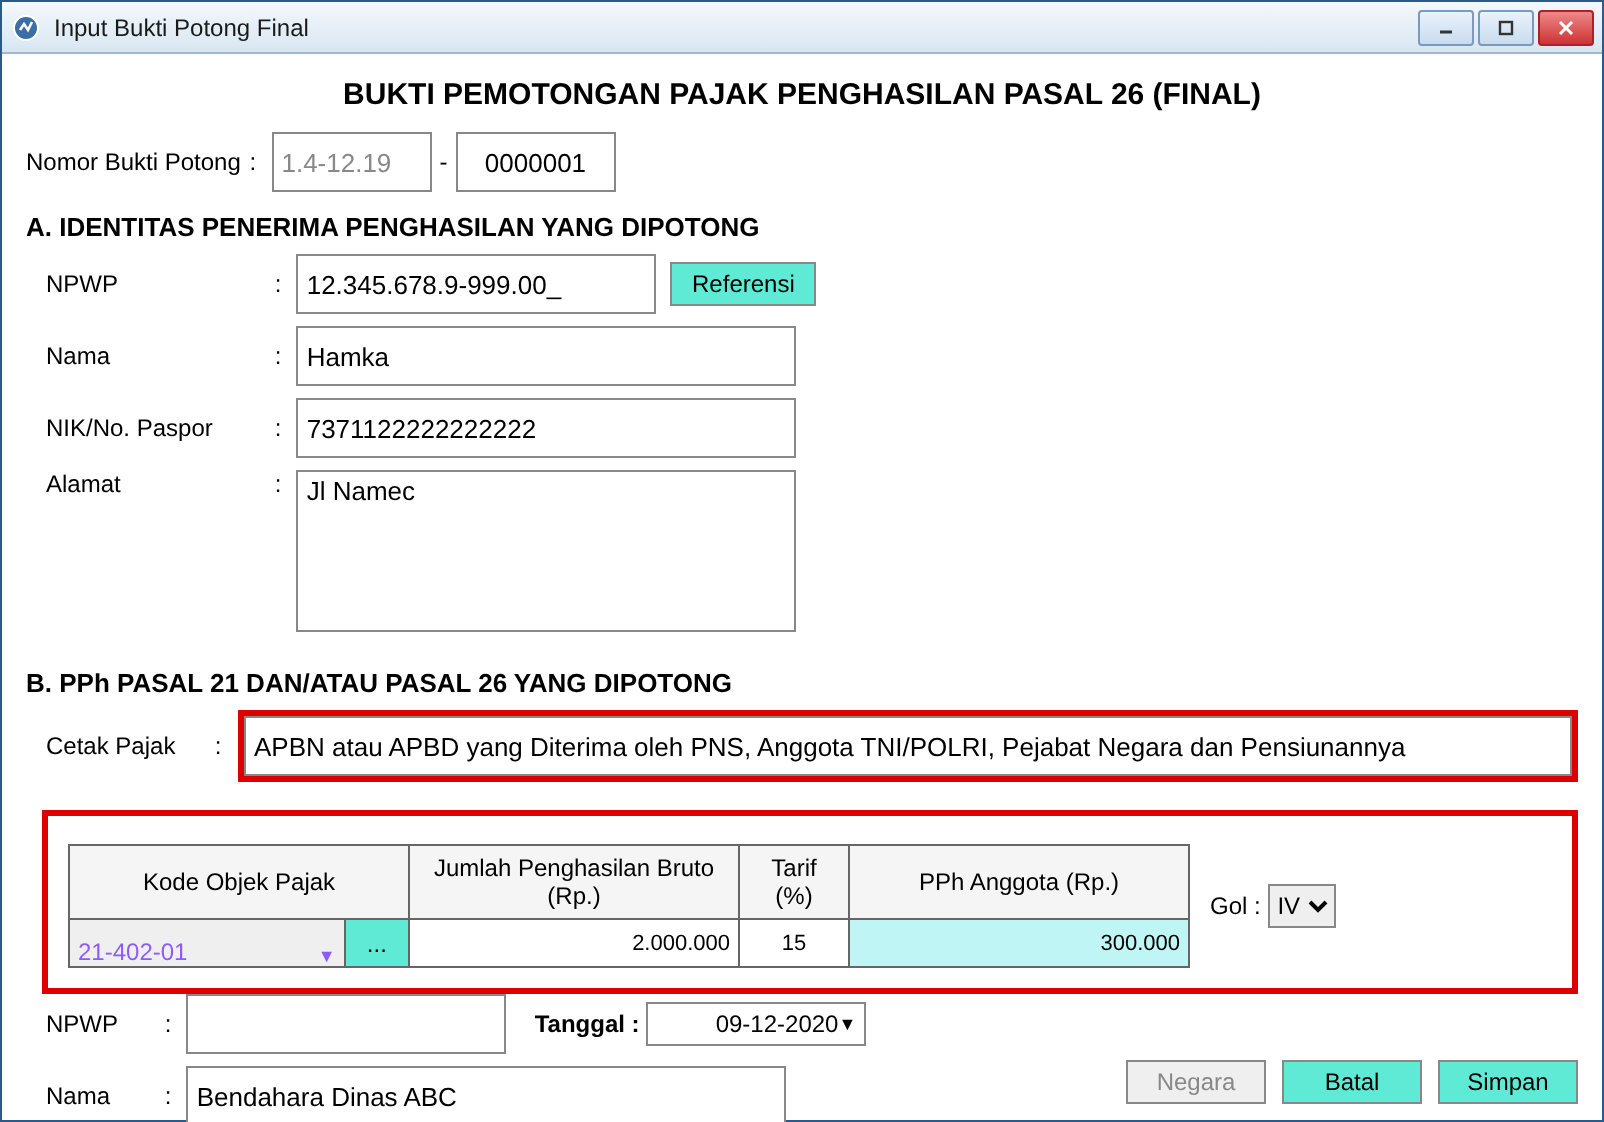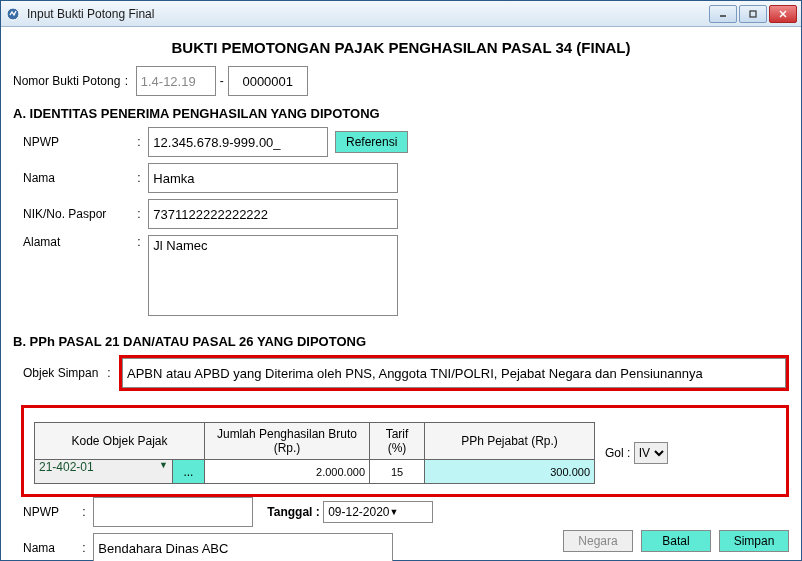--- a/index.html
+++ b/index.html
@@ -59,21 +59,21 @@
           <svg width="10" height="10">
             <line x1="2" y1="2" x2="8" y2="8" stroke="#fff" stroke-width="1.5"></line>
             <line x1="8" y1="2" x2="2" y2="8" stroke="#fff" stroke-width="1.5"></line>
           </svg>
         </div>
     </div>
   </div>
 
   <div class="content">
 
-    <div class="main-title">BUKTI PEMOTONGAN PAJAK PENGHASILAN PASAL 34 (FINAL)</div>
+    <div class="main-title">BUKTI PEMOTONGAN PAJAK PENGHASILAN PASAL 26 (FINAL)</div>
 
     <div class="row">
       <span class="lbl">Nomor Bukti Potong</span>
       <span class="colon">:</span>&nbsp;
       <input type="text" class="txt disabled" style="width: 80px; color: rgb(136, 136, 136);" readonly="" value="1.4-12.19">
       <span style="margin:0 4px">-</span>
       <input type="text" class="txt" style="width: 80px; text-align: center;" value="0000001">
     </div>
 
     <div class="section-h">A. IDENTITAS PENERIMA PENGHASILAN YANG DIPOTONG</div>
@@ -99,39 +99,39 @@
       <div class="row" style="align-items:flex-start">
         <span class="lbl" style="width:110px">Alamat</span>
         <span class="colon">:</span>&nbsp;
         <textarea style="width: 250px; height: 81px;">Jl Namec</textarea>
       </div>
     </div>
 
     <div class="section-h" style="margin-top:18px">B. PPh PASAL 21 DAN/ATAU PASAL 26 YANG DIPOTONG</div>
 
     <div class="row indent">
-      <span class="lbl" style="width:80px">Objek Simpan</span>
+      <span class="lbl" style="width:80px">Cetak Pajak</span>
       <span class="colon">:</span>
       <div class="red-box" style="flex:1;margin-left:4px">
         <input type="text" style="width: 100%; border: 1px solid rgb(136, 136, 136);" value="APBN atau APBD yang Diterima oleh PNS, Anggota TNI/POLRI, Pejabat Negara dan Pensiunannya">
       </div>
     </div>
 
     <div class="red-box" style="margin:14px 0 0 8px;padding:14px 10px 10px 10px;display:flex;align-items:center">
       <table class="tbl">
         <tbody>
             <tr>
           <th colspan="2" style="width:170px">Kode Objek Pajak</th>
           <th style="width:165px">Jumlah Penghasilan Bruto (Rp.)</th>
           <th style="width:55px">Tarif (%)</th>
-          <th style="width:170px">PPh Pejabat (Rp.)</th>
+          <th style="width:170px">PPh Anggota (Rp.)</th>
         </tr>
         <tr>
           <td style="width:120px;background:#efefef">
-            <div style="display:flex;align-items:flex-start;height:100%;padding:0 4px;color:#14532d">
+            <div style="display:flex;align-items:flex-end;height:100%;padding:0 4px;color:#8b5cf6">
               <span>21-402-01</span>
               <span style="margin-left:auto;font-size:9px">▼</span>
             </div>
           </td>
           <td style="width:28px;text-align:center;background:#efefef">
             <button class="btn" style="width:100%;height:100%;padding:0;border:none">...</button>
           </td>
           <td><input type="text" style="text-align: right;" value="2.000.000"></td>
           <td><input type="text" style="text-align: center;" value="15"></td>
           <td><input type="text" style="text-align: right; background: rgb(191, 245, 245);" value="300.000"></td>
@@ -145,21 +145,21 @@
       </select>
     </div>
 
 
     <div class="indent">
       <div class="row">
         <span class="lbl" style="width:55px">NPWP</span>
         <span class="colon">:</span>&nbsp;
         <input type="text" style="width: 160px;" value="">
         <span class="lbl" style="margin-left:14px;font-weight:bold">Tanggal :</span>&nbsp;
-        <div style="display:flex;align-items:center;border:1px solid #888;height:22px;padding:0 4px;width:110px;justify-content:flex-start">
+        <div style="display:flex;align-items:center;border:1px solid #888;height:22px;padding:0 4px;width:110px;justify-content:flex-end">
           <span>09-12-2020</span>
           <span style="font-size:9px">▼</span>
         </div>
       </div>
       <div class="row">
         <span class="lbl" style="width:55px">Nama</span>
         <span class="colon">:</span>&nbsp;
         <input type="text" style="width: 300px;" value="Bendahara Dinas ABC">
       </div>
     </div>

